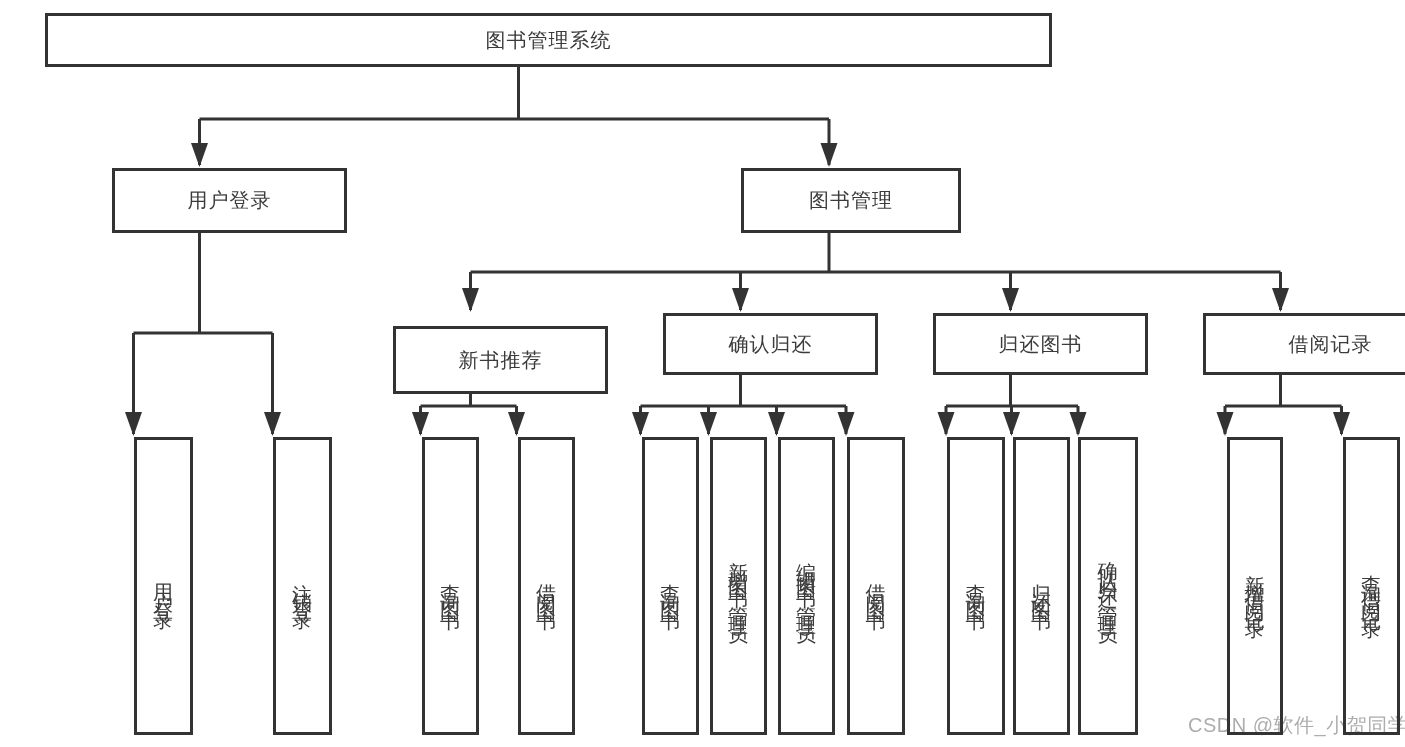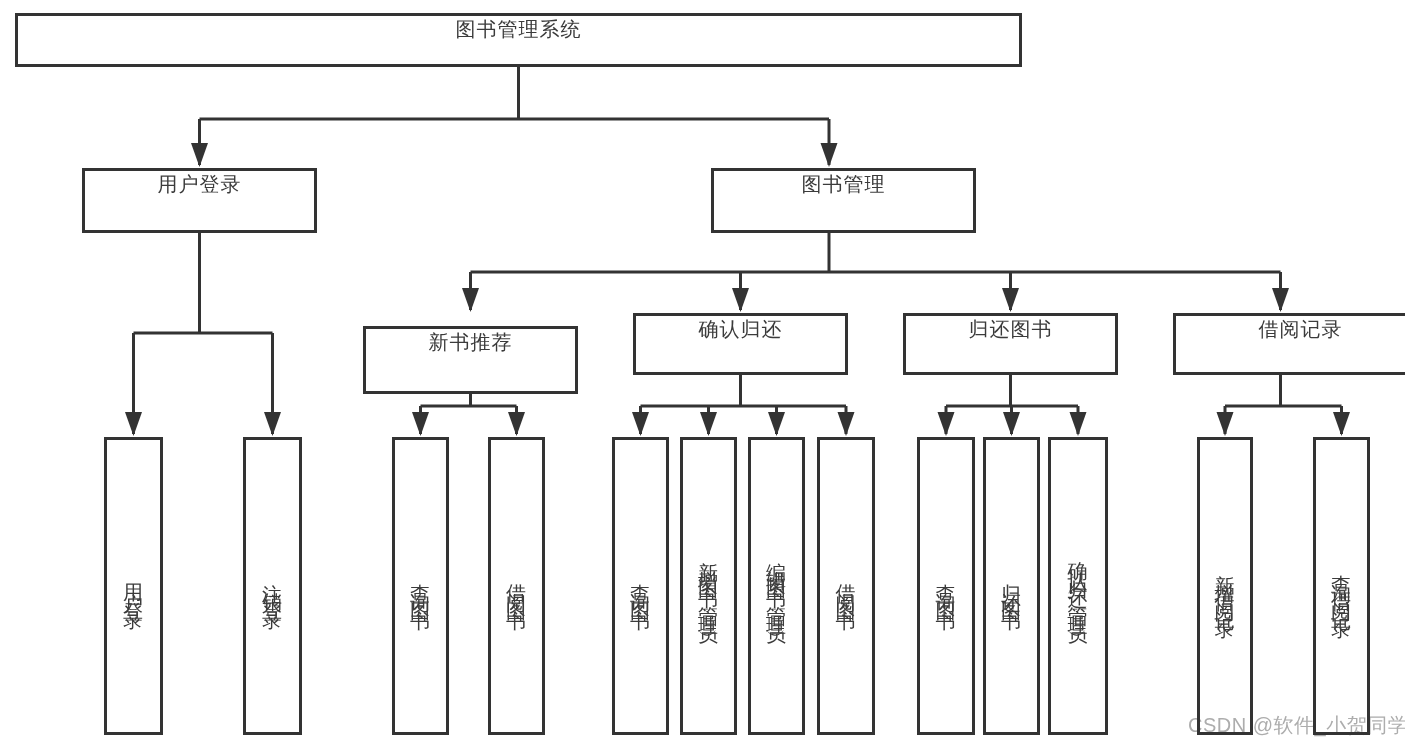--- a/index.html
+++ b/index.html
@@ -19,26 +19,27 @@
   .connectors{
     position:absolute;left:0;top:0;width:1405px;height:747px;
   }
   .connectors line{stroke:var(--line);stroke-width:3;}
   .connectors polygon{fill:var(--line);stroke:none;}
   .node{
     position:absolute;
     box-sizing:border-box;
     background:var(--bg);
     border:3px solid var(--line);
-    display:flex;justify-content:center;
+    display:flex;align-items:center;justify-content:center;
     color:var(--text);
     font-size:20px;
     letter-spacing:1px;
     text-align:center;
     z-index:2;
+    margin-left:30px;
   }
   .leaf span{
     writing-mode:vertical-rl;
     text-orientation:mixed;
     letter-spacing:9px;
     font-size:20px;
     line-height:1;
     color:var(--text);
   }
   .watermark{
@@ -119,21 +120,21 @@
     <polygon points="1333,412 1350,412 1341.5,436"></polygon>
   </svg>
 
   <div class="node" style="left:15px;top:13px;width:1007px;height:54px">
     <span>图书管理系统</span>
   </div>
 
   <div class="node" style="left:82px;top:168px;width:235px;height:65px">
     <span>用户登录</span>
   </div>
-  <div class="node" style="left:711px;top:168px;width:265px;height:65px">
+  <div class="node" style="left:711px;top:168px;width:220px;height:65px">
     <span>图书管理</span>
   </div>
 
   <div class="node" style="left:363px;top:326px;width:215px;height:68px">
     <span>新书推荐</span>
   </div>
   <div class="node" style="left:633px;top:313px;width:215px;height:62px">
     <span>确认归还</span>
   </div>
   <div class="node" style="left:903px;top:313px;width:215px;height:62px">

